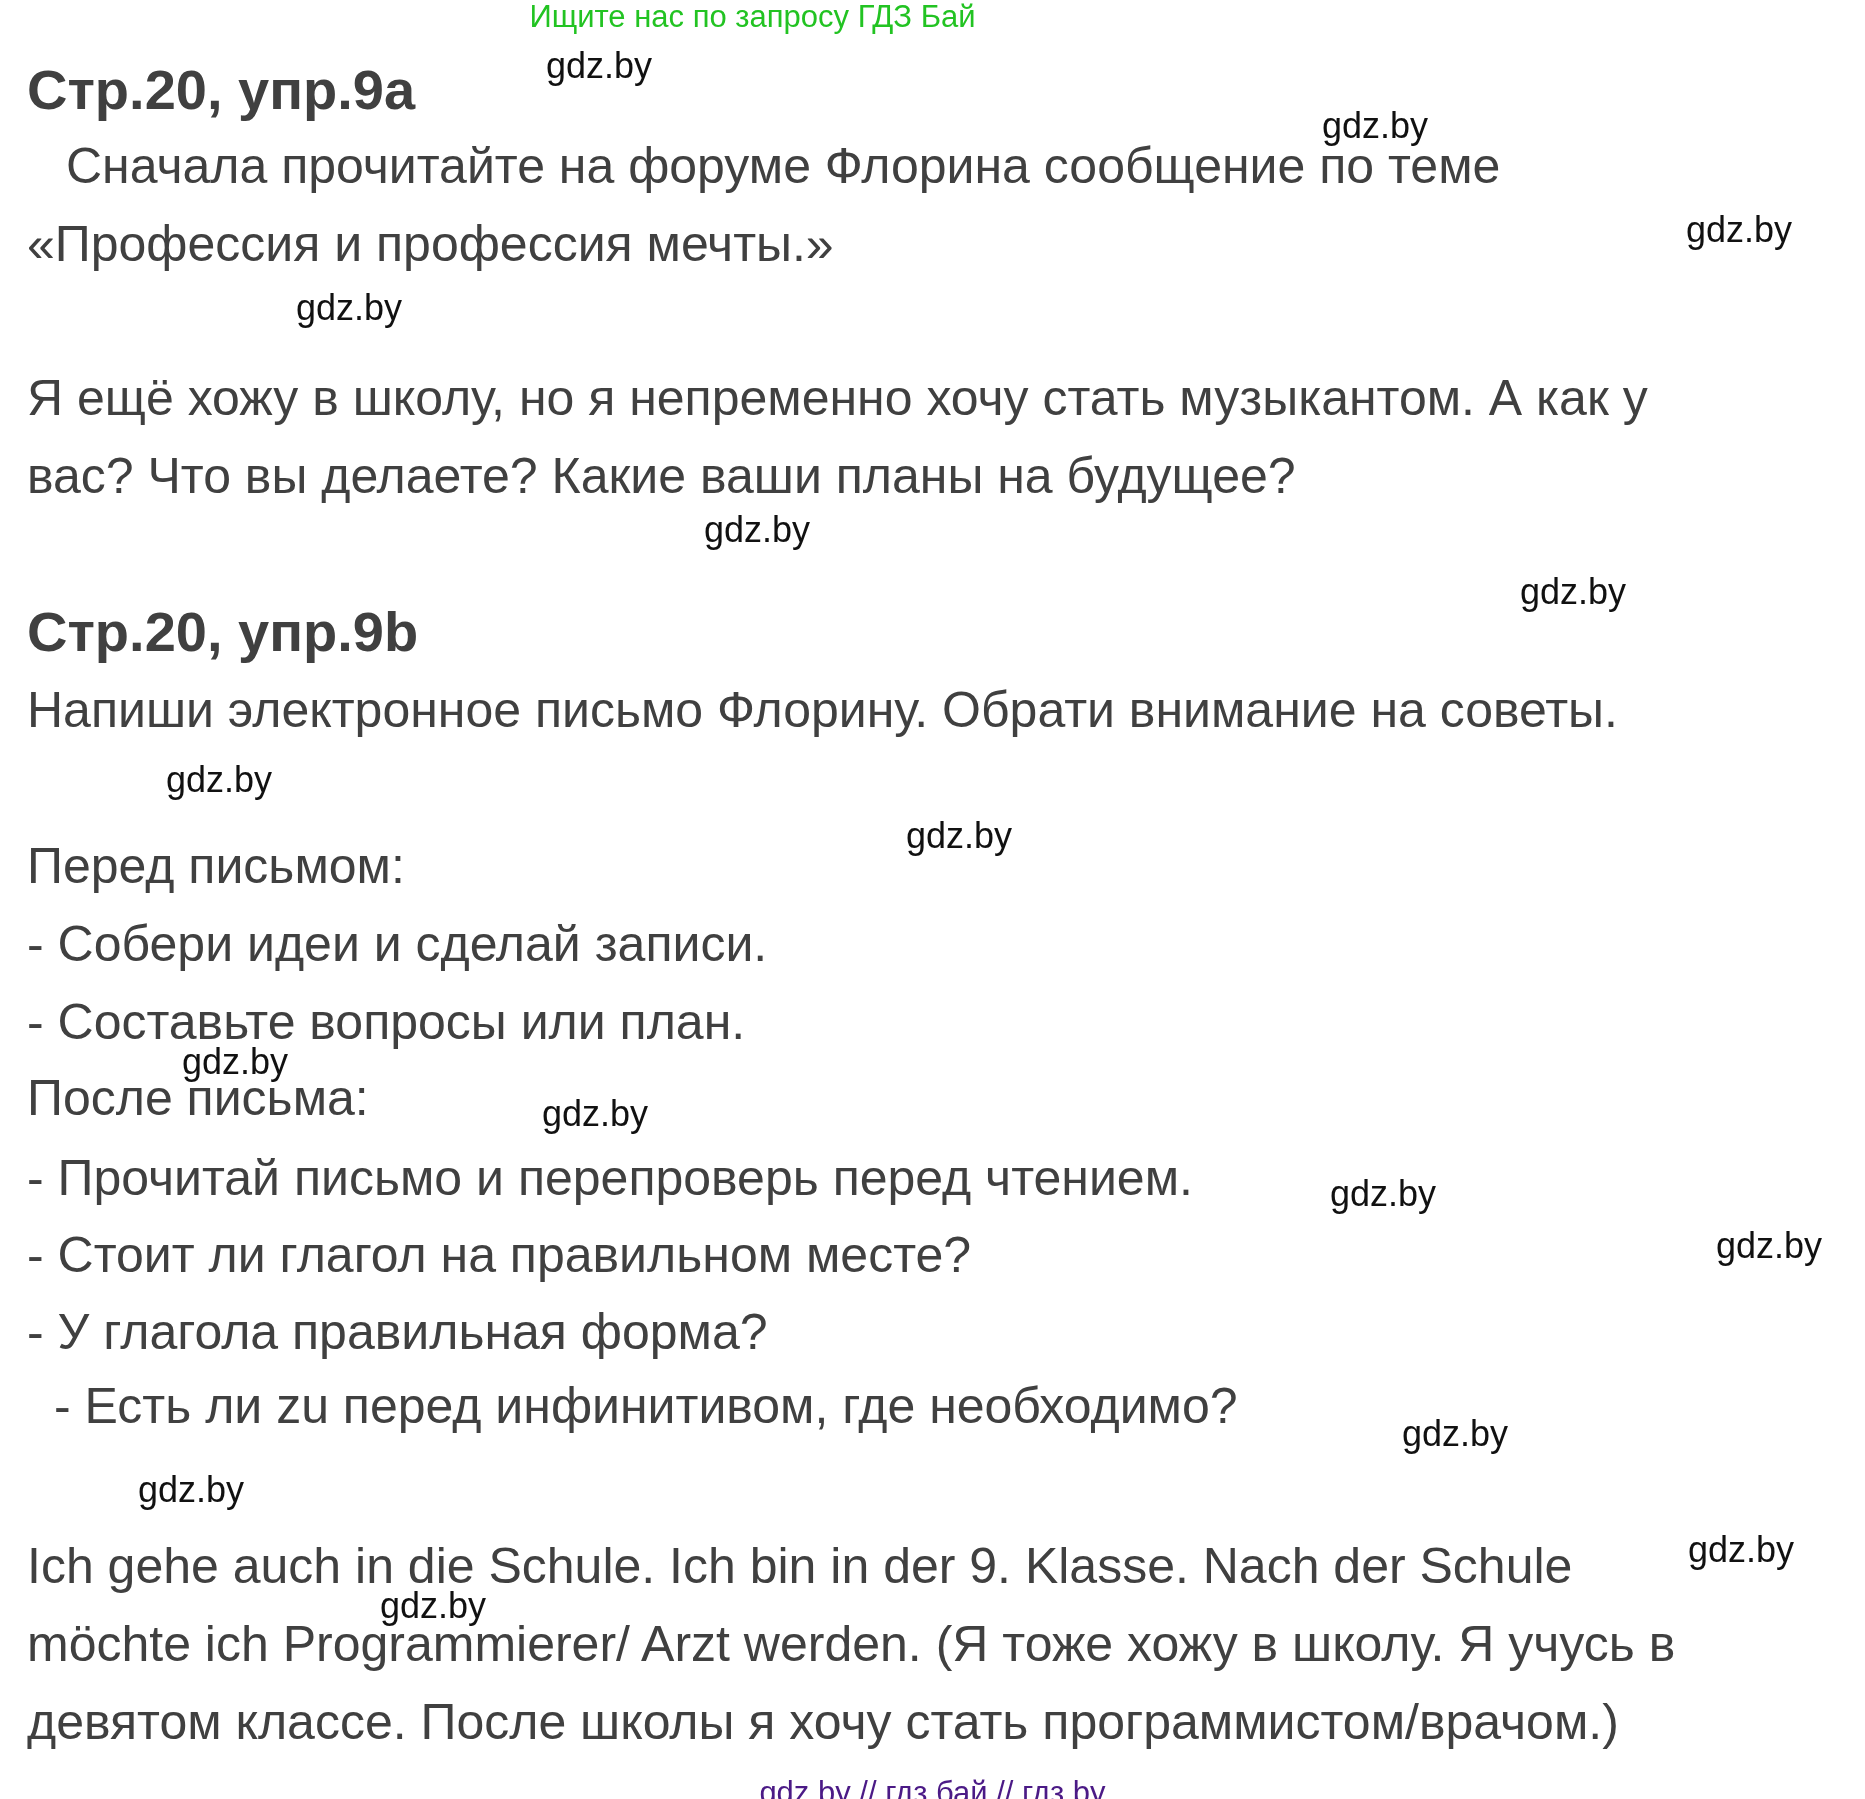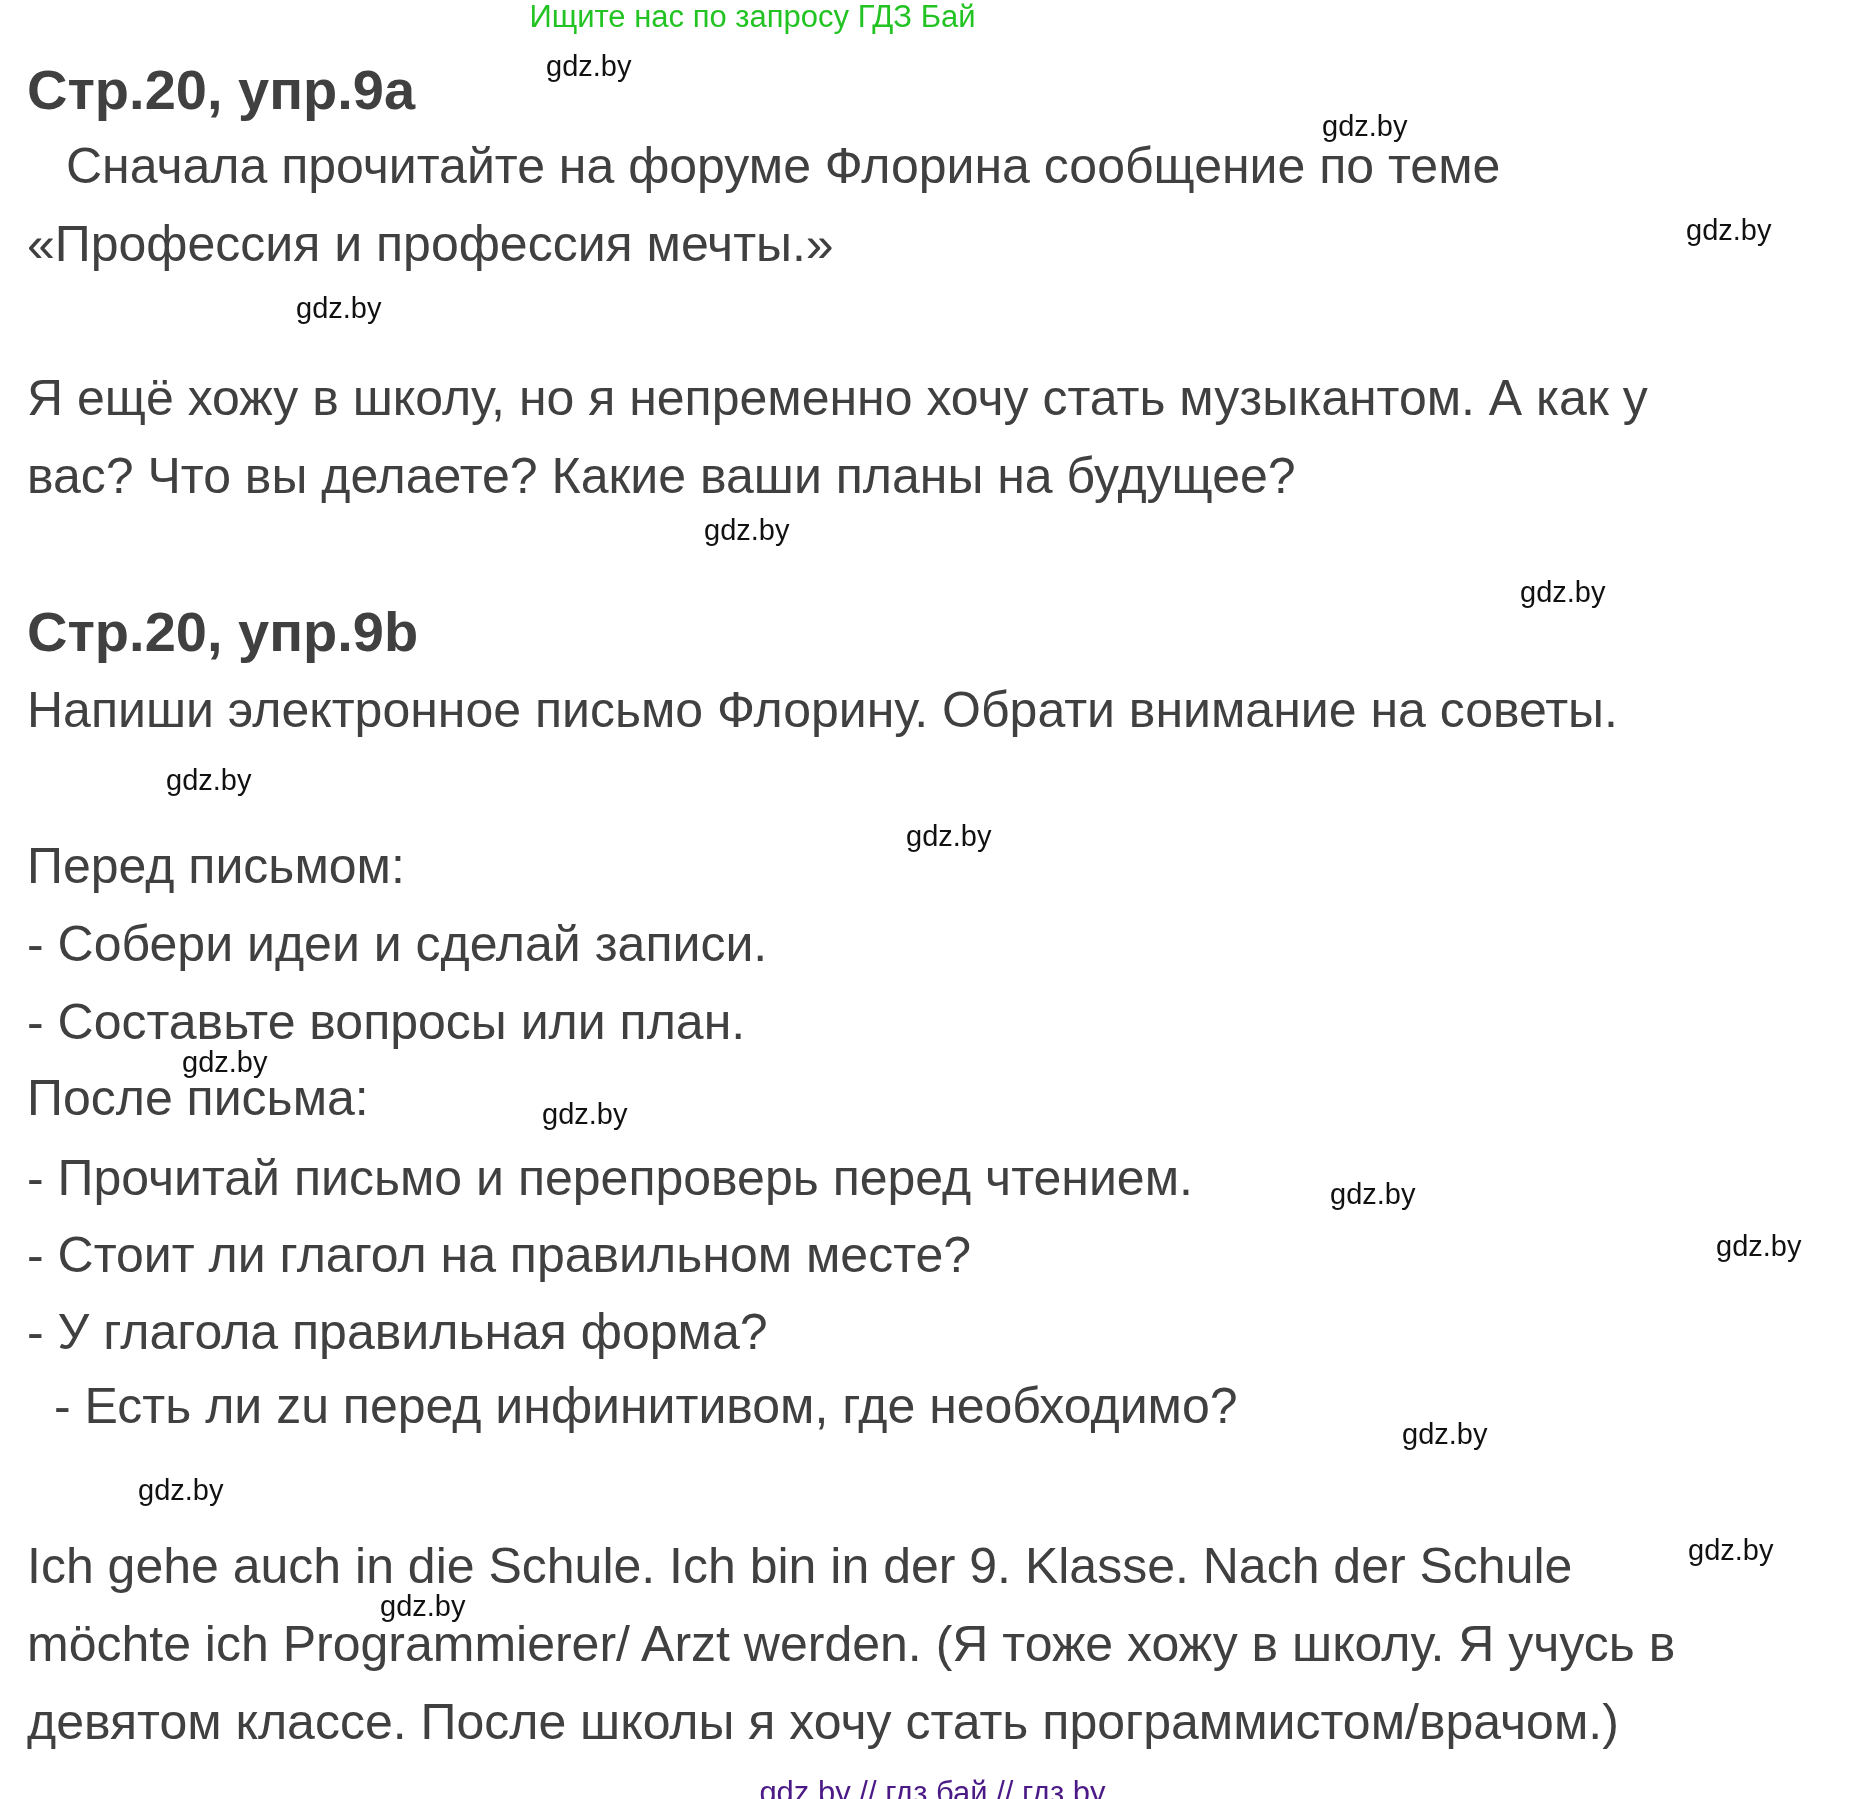--- a/index.html
+++ b/index.html
@@ -3,21 +3,21 @@
 <meta charset="utf-8">
 <style>
   html, body { margin: 0; padding: 0; background: #ffffff; }
   body { width: 1865px; height: 1799px; position: relative; overflow: hidden; }
   .abs { position: absolute; white-space: nowrap; }
   .serif { font-family: Liberation Sans, sans-serif; color: #404040; }
   .sans { font-family: "Liberation Sans", "DejaVu Sans", sans-serif; }
   .banner { font-size: 31px; color: #22c322; left: 0; width: 1505px; text-align: center; top: 0px; line-height: 34px; }
   .heading { font-weight: bold; font-size: 56px; line-height: 64px; left: 27px; }
   .body-line { font-size: 50px; line-height: 60px; left: 27px; }
-  .wm { font-size: 29px; color: #111; line-height: 32px; }
+  .wm { font-size: 36px; color: #111; line-height: 32px; }
   .footer { font-size: 31px; color: #4b1a86; left: 0; width: 1865px; text-align: center; line-height: 34px; }
 </style>
 </head>
 <body>
 
 <div class="abs sans banner">Ищите нас по запросу ГДЗ Бай</div>
 
 <div class="abs serif heading" style="top:58px;">Стр.20, упр.9a</div>
 <div class="abs serif body-line" style="top:136px;margin-left:39px;">Сначала прочитайте на форуме Флорина сообщение по теме</div>
 <div class="abs serif body-line" style="top:214px;">«Профессия и профессия мечты.»</div>

